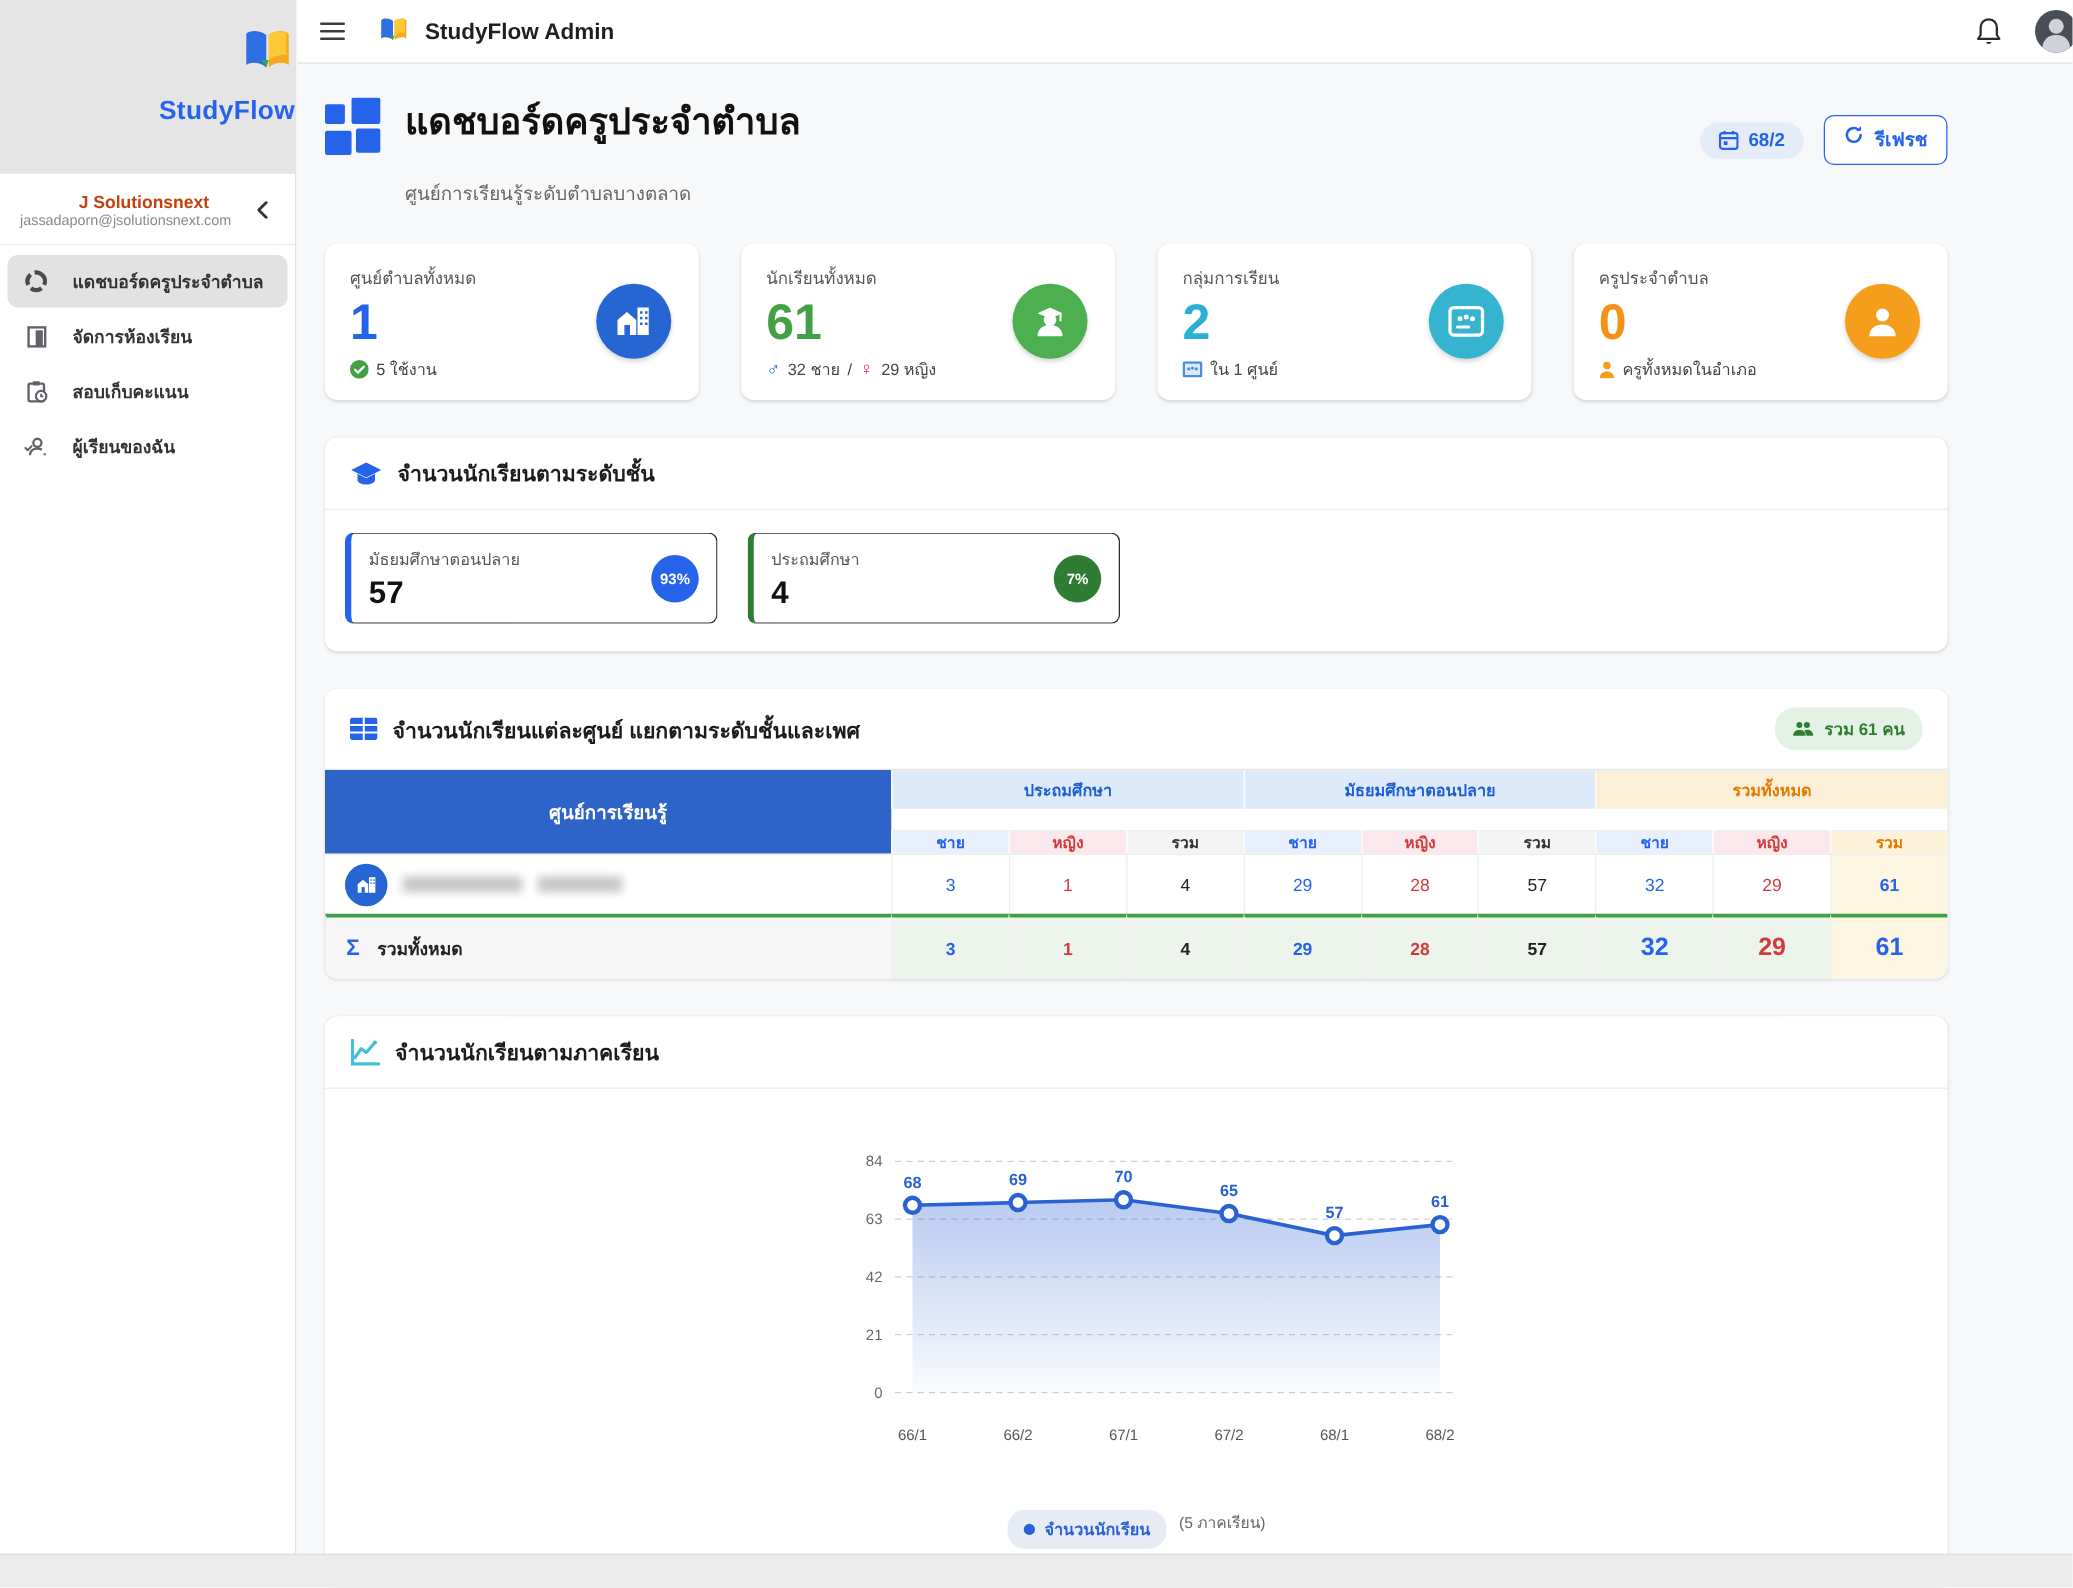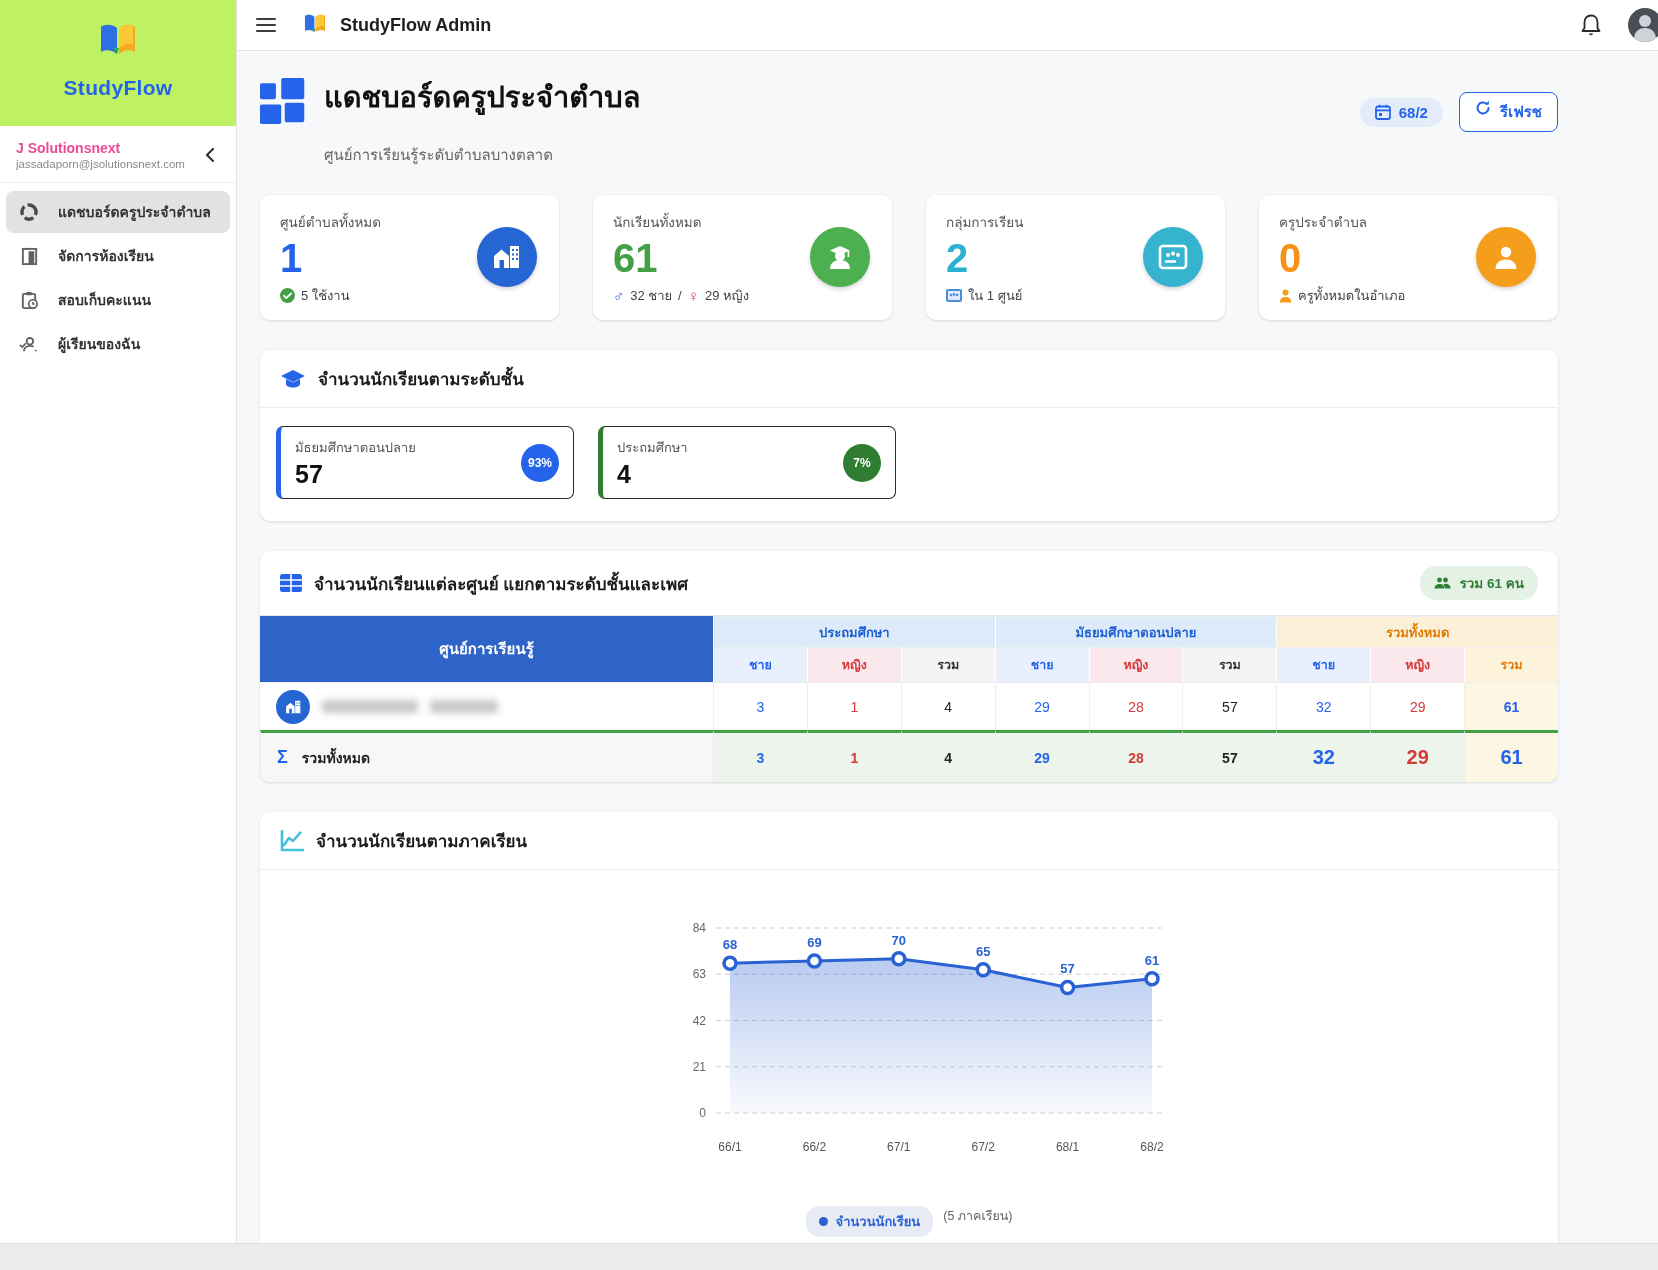--- a/index.html
+++ b/index.html
@@ -3,26 +3,26 @@
 <meta charset="utf-8">
 <style>
   * { margin:0; padding:0; box-sizing:border-box; }
   html,body { width:1658px; height:1270px; overflow:hidden; background:#f7f8fa;
     font-family:"Liberation Sans","DejaVu Sans",sans-serif; color:#212121; }
   body { position:relative; }
 
   
   .sidebar { position:absolute; left:0; top:0; width:237px; height:1243px; background:#fff;
     border-right:1px solid #e3e3e3; z-index:5; }
-  .brand-block { background:#bef264; padding:16px 0 26px; text-align:center; }
+  .brand-block { background:#e5e5e5; padding:16px 0 38px; text-align:right; }
   .brand-logo { margin:6px auto 10px; width:44px; height:40px; }
   .brand-name { color:#2563eb; font-size:21px; font-weight:bold; letter-spacing:.3px; }
   .user-block { padding:14px 14px 12px 16px; display:flex; align-items:center; border-bottom:1px solid #ececec; }
   .user-meta { flex:1; min-width:0; }
-  .user-name { font-size:14px; font-weight:bold; color:#ec4899; }
+  .user-name { font-size:14px; font-weight:bold; color:#c2410c;margin-left:47px; }
   .user-email { font-size:11.5px; color:#8a8a8a; margin-top:2px; white-space:nowrap; }
   .collapse-btn { width:24px; height:24px; display:flex; align-items:center; justify-content:center; cursor:pointer; }
   .nav { padding:8px 6px; }
   .nav-item { display:flex; align-items:center; gap:18px; padding:10px 10px 10px 12px; border-radius:8px;
     font-size:14px; font-weight:600; color:#333; margin-bottom:2px; cursor:pointer; }
   .nav-item.active { background:#e2e2e2; }
   .nav-ic { width:22px; height:22px; flex:0 0 22px; display:flex; align-items:center; justify-content:center; }
 
   
   .topbar { position:absolute; left:238px; right:0; top:0; height:51px; background:#fff;
@@ -84,21 +84,21 @@
     border-radius:16px; padding:6px 14px; font-size:13.5px; font-weight:600; }
 
   
   .grid-table { display:grid; grid-template-columns:453px repeat(9,1fr); border-top:1px solid #e6e6e6; }
   .gt-cell { display:flex; align-items:center; justify-content:center; font-size:13px; border-left:1px solid #eee; border-top:1px solid #eee; }
   .gt-namehead { grid-row:1 / span 2; background:#2e63c8; color:#fff; font-size:15px; font-weight:bold;
     display:flex; align-items:center; padding:0 16px; border:none; }
   .gt-group { height:31px; font-weight:bold; border-left:1px solid #fff; }
   .g-primary,.g-secondary { background:#ddeafa; color:#1d5fd2; }
   .g-grand { background:#fcefd8; color:#e07b00; }
-  .gt-sub { height:35px; font-weight:bold; font-size:12.5px; border-left:1px solid #fff; }
+  .gt-sub { height:19px; font-weight:bold; font-size:12.5px; border-left:1px solid #fff;margin-top:17px; }
   .s-male { background:#e7f0fc; color:#2563eb; }
   .s-female { background:#fae8ec; color:#d43a3a; }
   .s-total { background:#f4f4f4; color:#333; }
   .s-grand { background:#fdf3da; color:#e07b00; }
   .gt-name { height:48px; justify-content:flex-start; gap:12px; padding:0 16px; background:#fff; border-left:none; cursor:pointer; }
   .row-avatar { width:34px; height:34px; border-radius:50%; background:#2566d2; display:flex; align-items:center; justify-content:center; flex:0 0 34px; }
   .blur-bar { height:13px; background:#b9b9b9; border-radius:3px; filter:blur(3.5px); opacity:.8; display:inline-block; }
   .gt-val { height:48px; background:#fff; font-size:14px; }
   .t-blue { color:#2563eb; } .t-red { color:#d43a3a; } .t-dark { color:#222; }
   .cell-grand { background:#fdf6e3 !important; color:#2563eb; font-weight:bold; }

